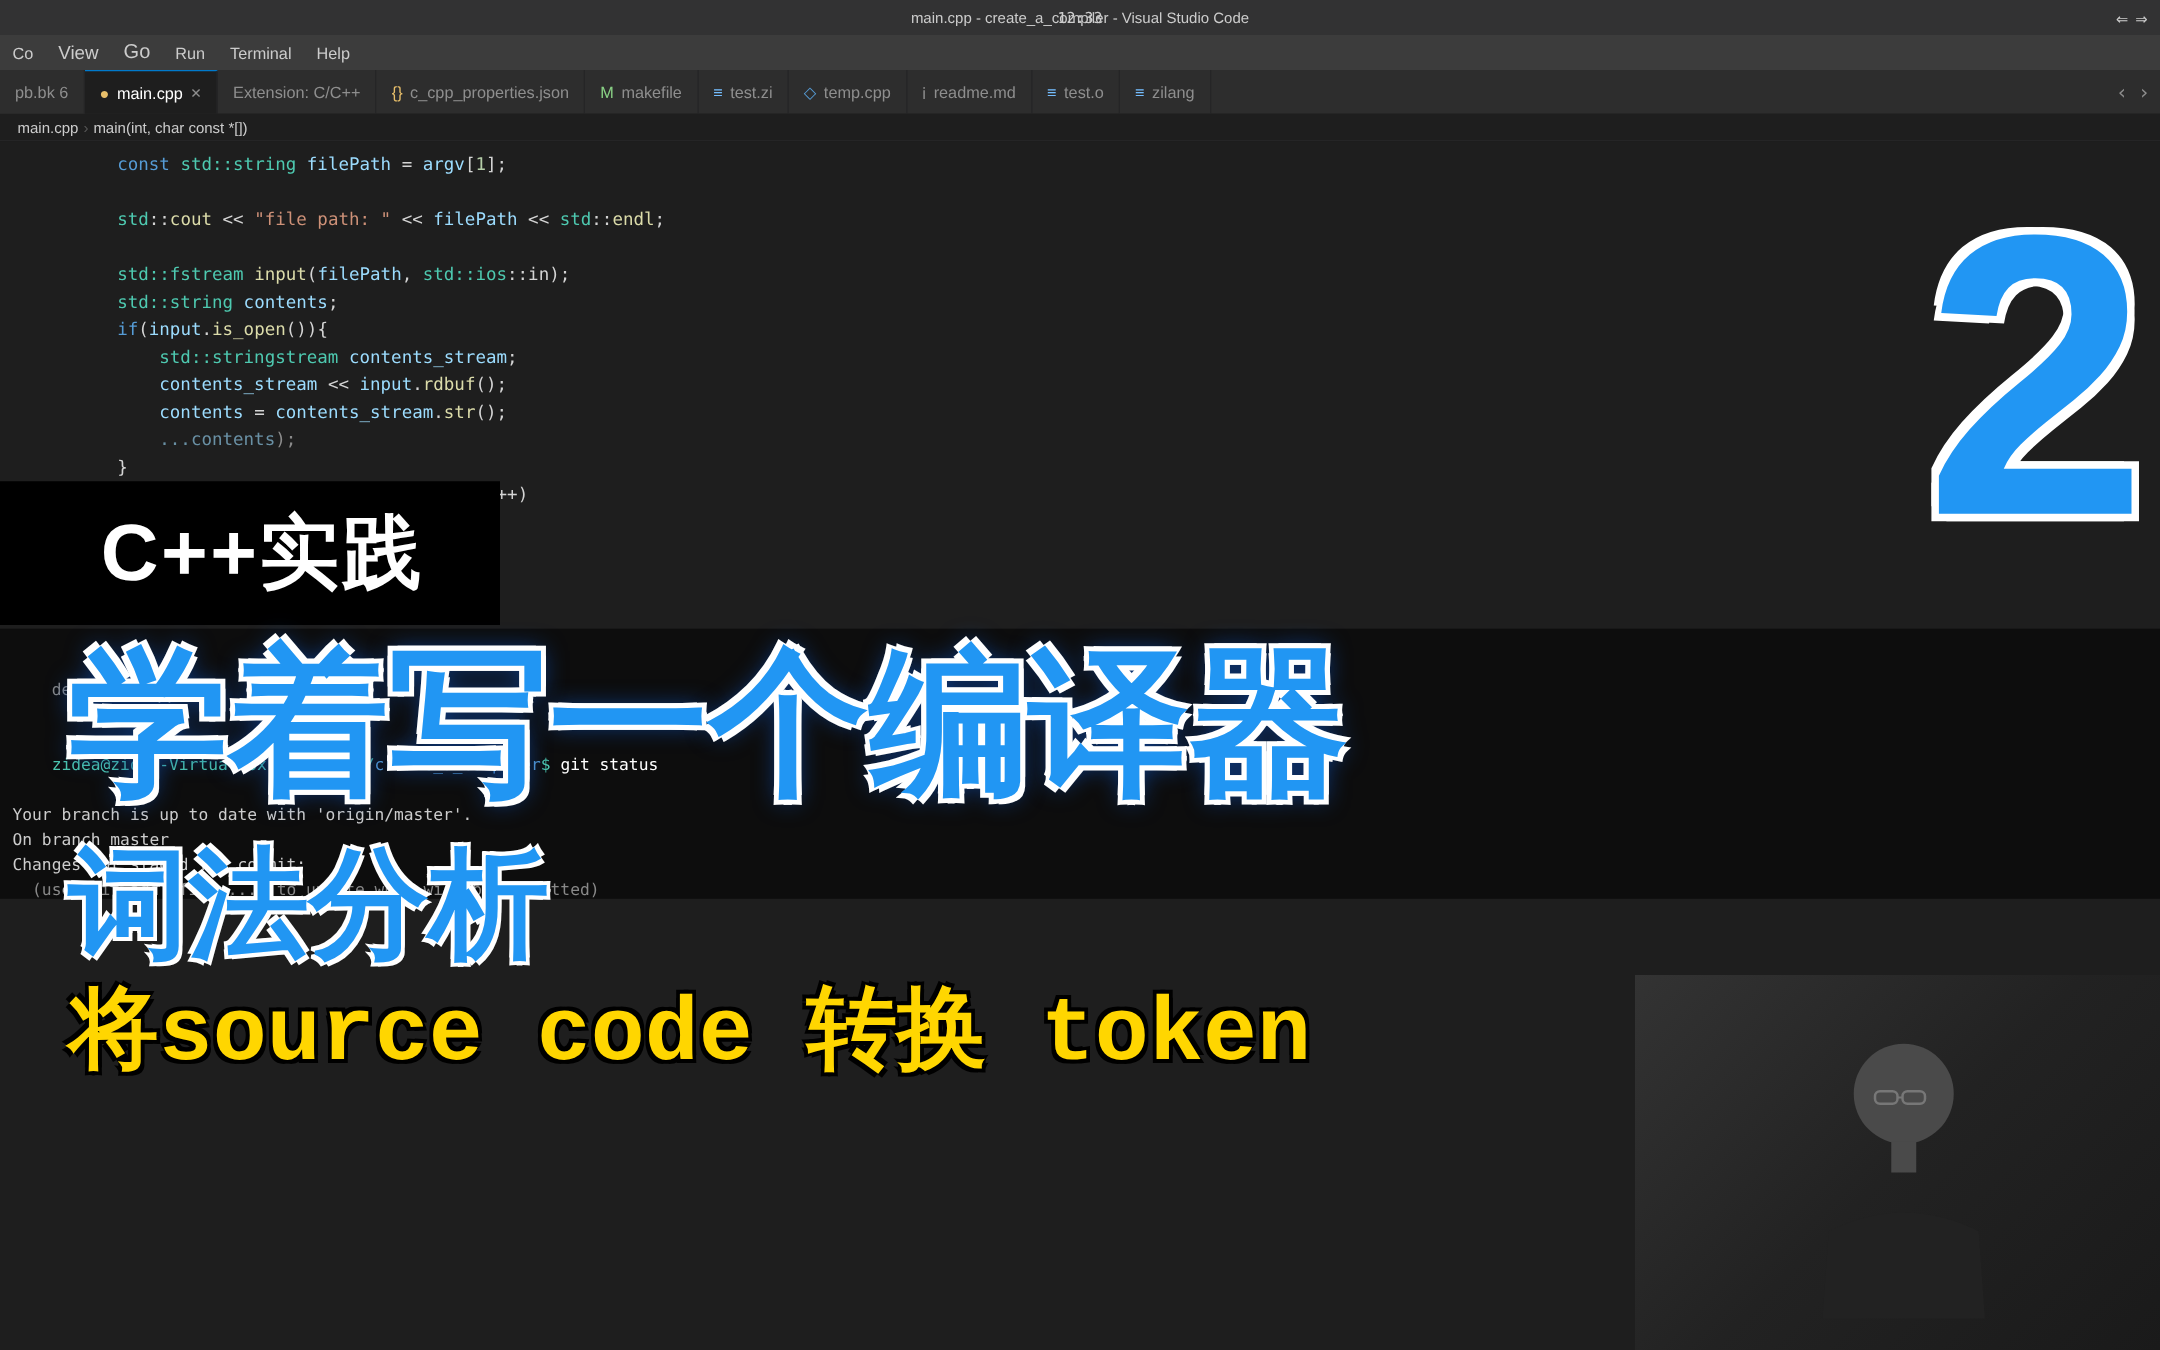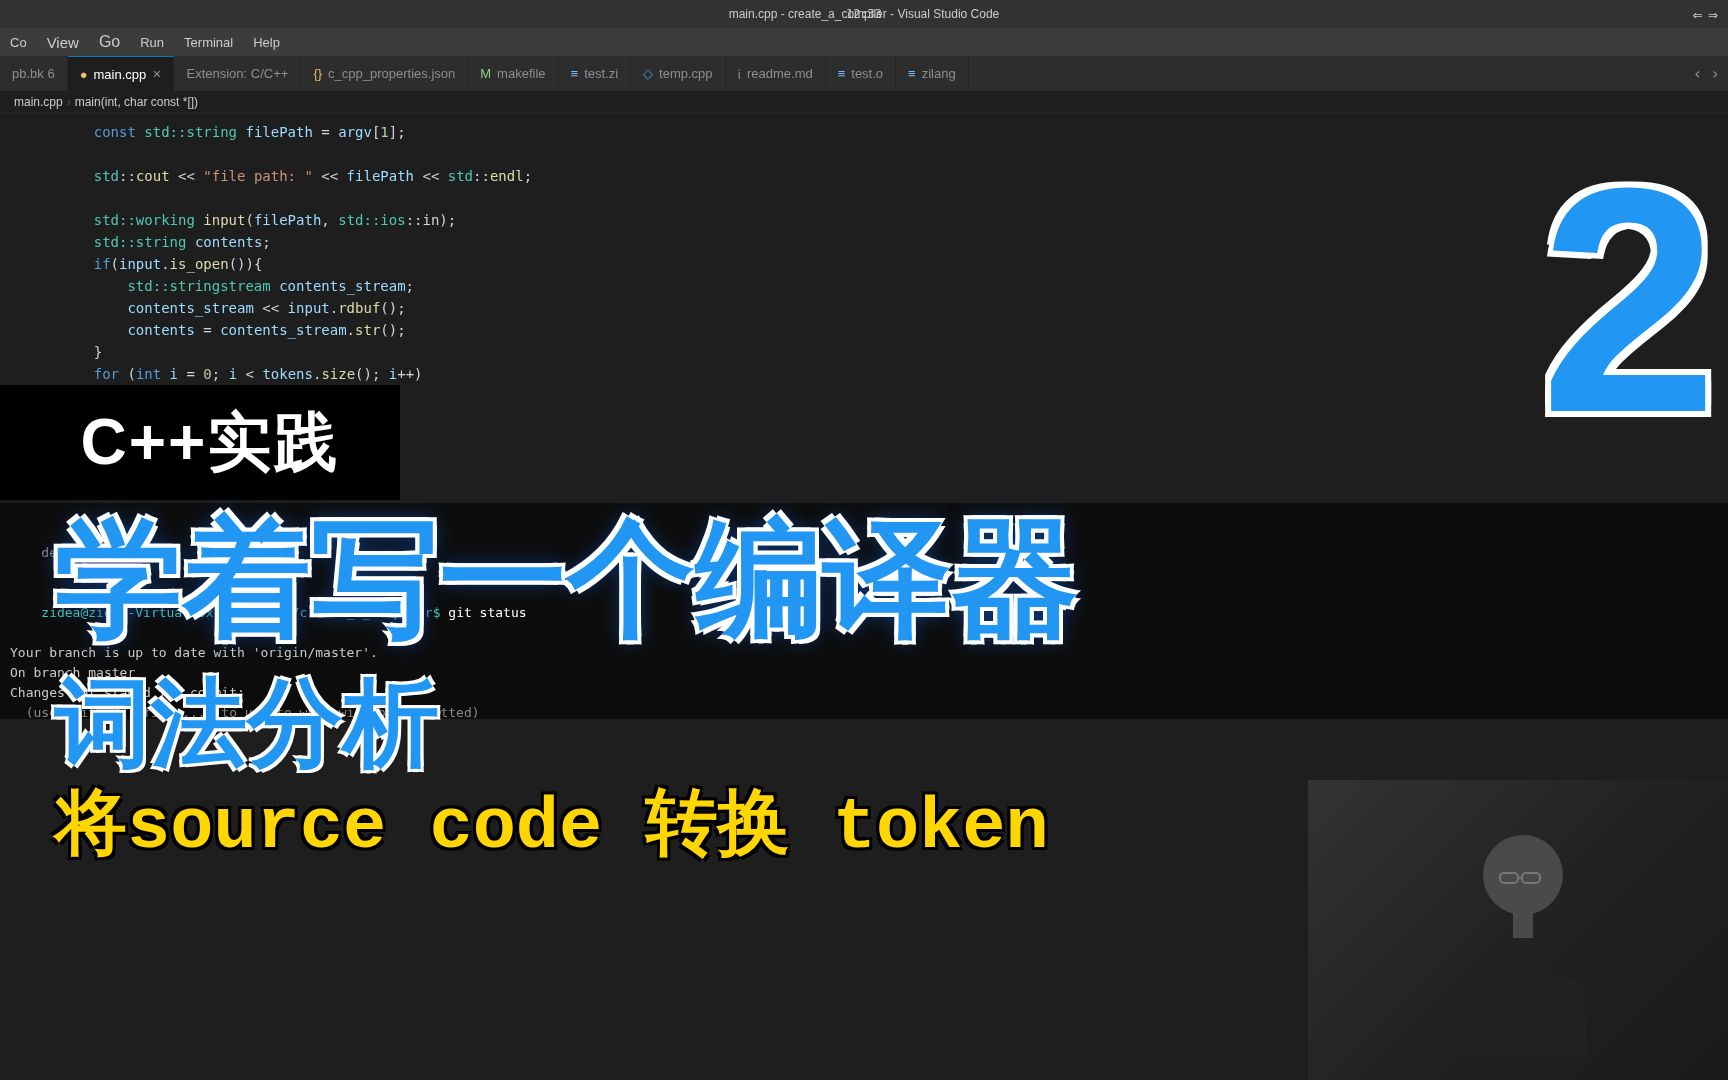--- a/index.html
+++ b/index.html
@@ -352,21 +352,21 @@
 
   <div class="code-line">
     <span class="line-num"></span>
     <span class="code-text">    <span class="type">std</span>::<span class="fn">cout</span> &lt;&lt; <span class="str">"file path: "</span> &lt;&lt; <span class="var">filePath</span> &lt;&lt; <span class="type">std</span>::<span class="fn">endl</span>;</span>
   </div>
 
   <div class="code-line" style="height:22px;"></div>
 
   <div class="code-line">
     <span class="line-num"></span>
-    <span class="code-text">    <span class="type">std::working</span> <span class="fn">input</span>(<span class="var">filePath</span>, <span class="type">std::ios</span>::in);</span>
+    <span class="code-text">    <span class="type">std::fstream</span> <span class="fn">input</span>(<span class="var">filePath</span>, <span class="type">std::ios</span>::in);</span>
   </div>
 
   <div class="code-line">
     <span class="line-num"></span>
     <span class="code-text">    <span class="type">std::string</span> <span class="var">contents</span>;</span>
   </div>
 
   <div class="code-line">
     <span class="line-num"></span>
     <span class="code-text">    <span class="kw">if</span>(<span class="var">input</span>.<span class="fn">is_open</span>()){</span>
@@ -381,20 +381,23 @@
     <span class="line-num"></span>
     <span class="code-text">        <span class="var">contents_stream</span> &lt;&lt; <span class="var">input</span>.<span class="fn">rdbuf</span>();</span>
   </div>
 
   <div class="code-line">
     <span class="line-num"></span>
     <span class="code-text">        <span class="var">contents</span> = <span class="var">contents_stream</span>.<span class="fn">str</span>();</span>
   </div>
 
   <div style="position:relative;height:90px;overflow:hidden;">
+    <div class="code-line" style="opacity:0.6;">
+      <span class="code-text">        <span class="var">...contents</span>);</span>
+    </div>
     <div class="code-line">
       <span class="code-text">    }</span>
     </div>
     <div class="code-line">
       <span class="code-text">    <span class="kw">for</span> (<span class="kw">int</span> <span class="var">i</span> = <span class="num">0</span>; <span class="var">i</span> &lt; <span class="var">tokens</span>.<span class="fn">size</span>(); <span class="var">i</span>++)</span>
     </div>
     <div class="code-line">
       <span class="code-text">    {</span>
     </div>
   </div>

